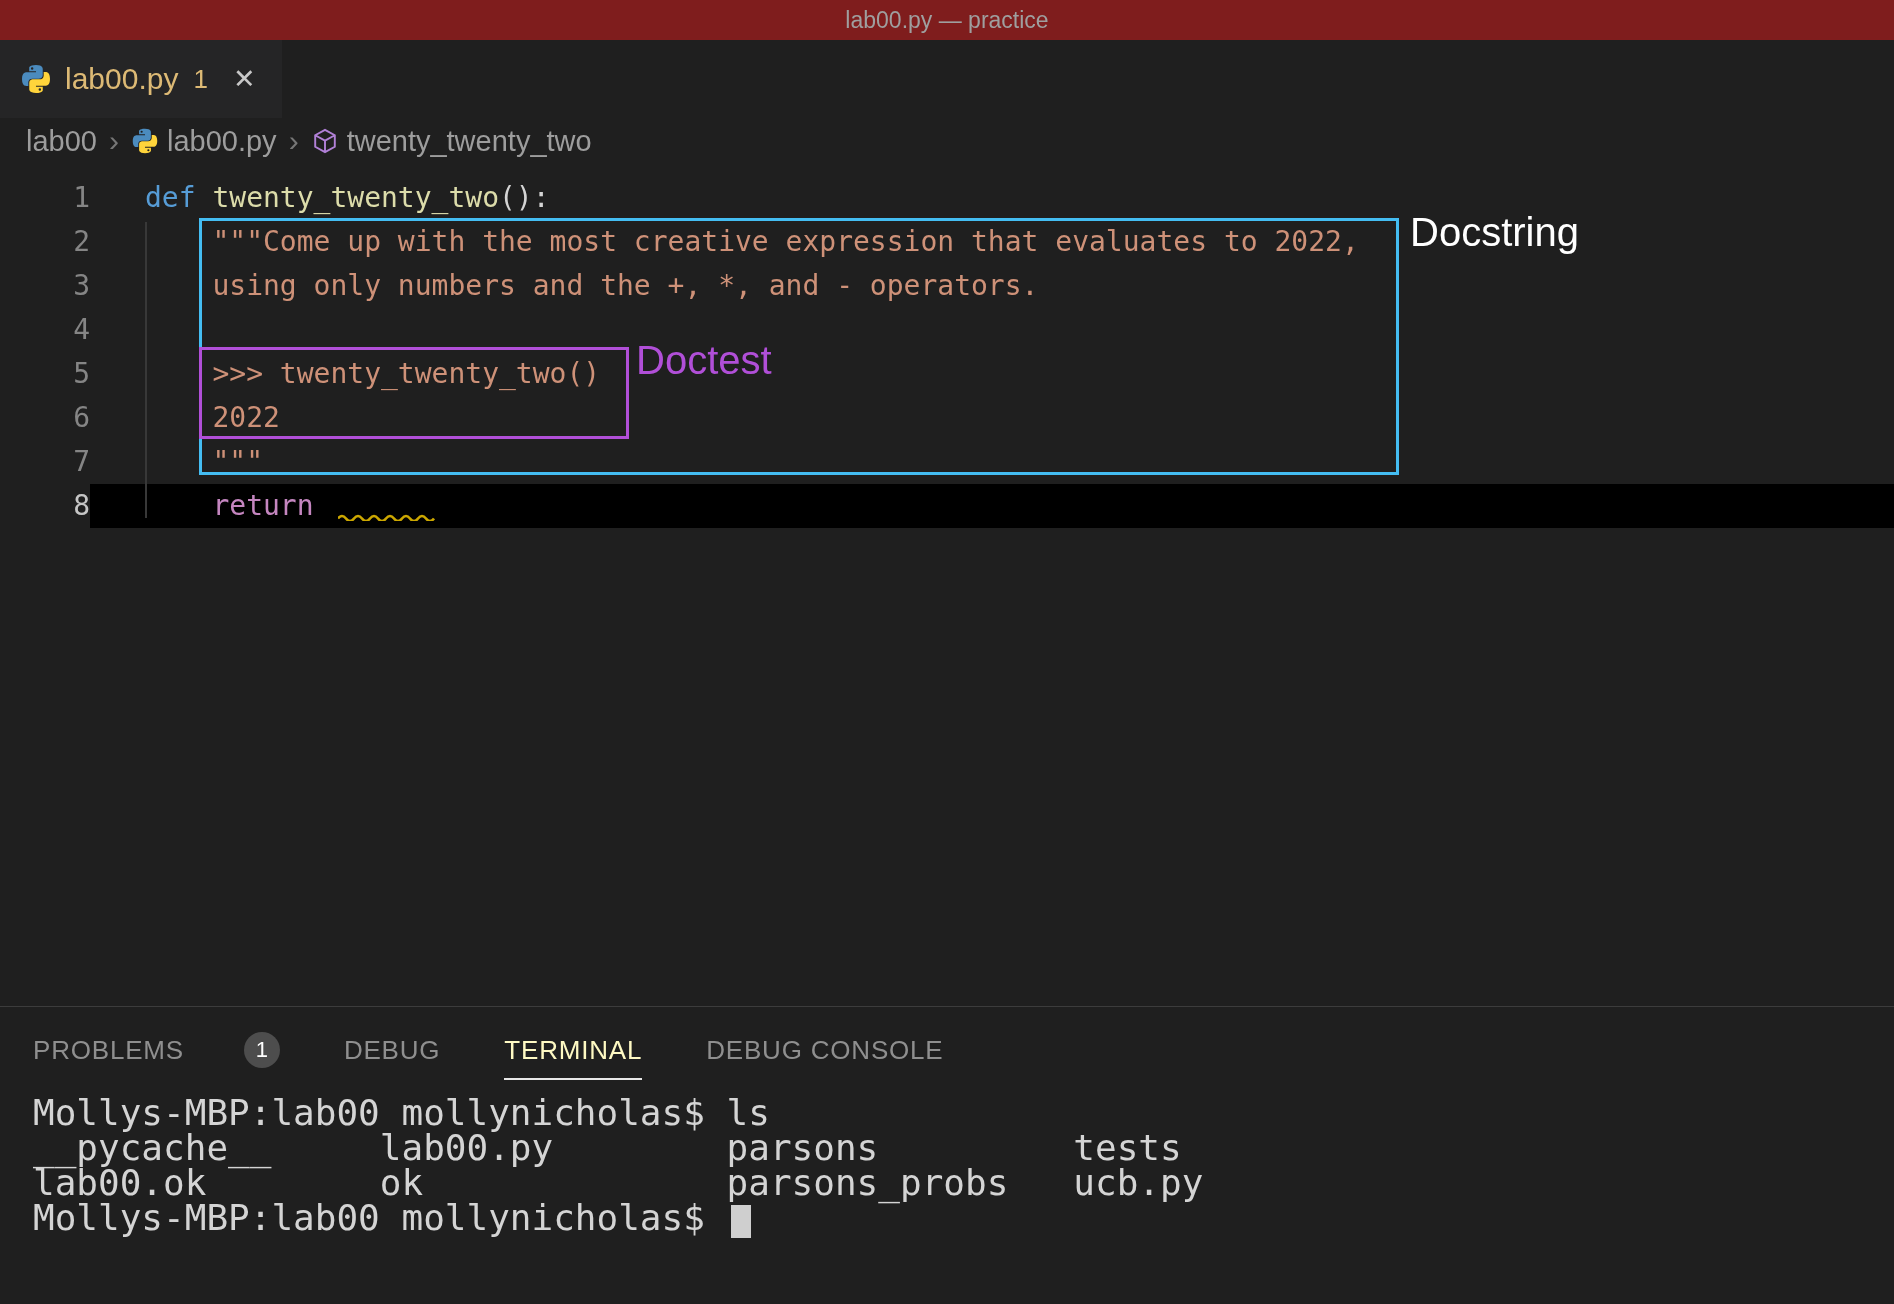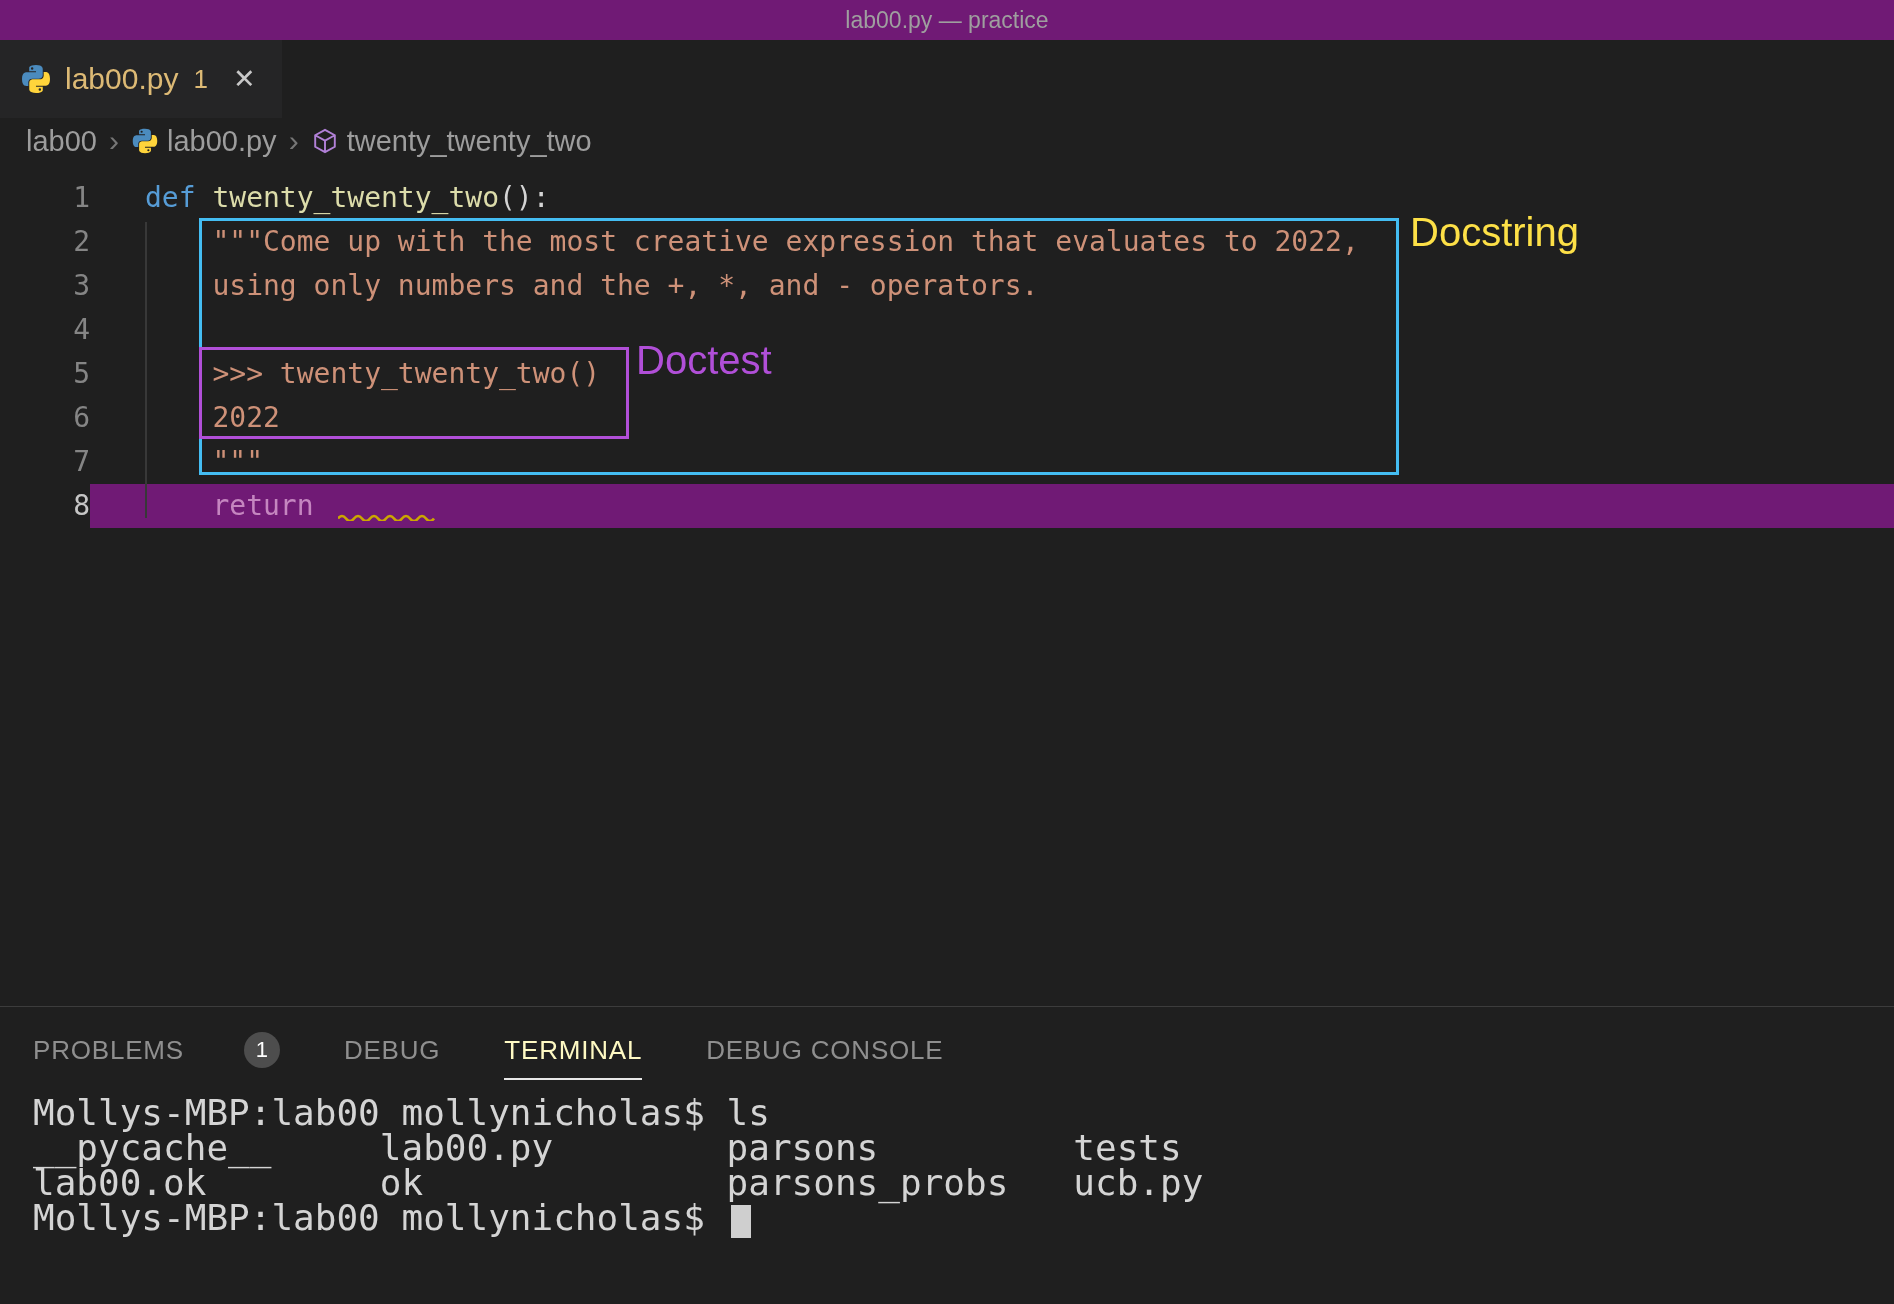--- a/index.html
+++ b/index.html
@@ -1,20 +1,20 @@
 <!DOCTYPE html>
 <html><head>
 <meta charset="utf-8">
 <style>
   * { margin:0; padding:0; box-sizing:border-box; }
   html,body { width:1894px; height:1304px; background:#1f1f1f; overflow:hidden; }
   body { font-family:"Liberation Sans", sans-serif; position:relative; color:#cccccc; }
 
   
-  .titlebar { height:40px; background:#701a75; display:flex; align-items:center; justify-content:center;
+  .titlebar { height:40px; background:#7f1d1d; display:flex; align-items:center; justify-content:center;
               color:#9f9f9f; font-size:23px; font-weight:500; }
 
   
   .tabstrip { height:78px; background:#1f1f1f; display:flex; }
   .tab { width:282px; background:#252526; display:flex; align-items:center; padding:0 16px 0 20px; gap:13px; }
   .tab-label { color:#ddba75; font-size:30px; }
   .tab-badge { color:#ddba75; font-size:26px; margin-left:2px; }
   .tab-close { color:#c8c8c8; font-size:27px; margin-left:12px; cursor:pointer; }
   .pyicon { width:32px; height:32px; flex:none; }
 
@@ -24,36 +24,36 @@
   .crumb { display:flex; align-items:center; gap:8px; cursor:pointer; }
   .crumb-sep { color:#767676; font-size:30px; }
   .cubeicon { width:28px; height:28px; }
 
   
   .editor { padding-top:12px; }
   .code-line { display:flex; height:44px; line-height:44px;
                font-family:"DejaVu Sans Mono", monospace; font-size:28px; }
   .gutter { width:90px; text-align:right; color:#858585; flex:none; }
   .code-flex { flex:1; padding-left:55px; white-space:pre; color:#d4d4d4; }
-  .code-line.current .code-flex { background:#701a75; }
+  .code-line.current .code-flex { background:#000000; }
   .code-line.current .gutter { color:#c6c6c6; }
   .tok-kw { color:#569cd6;margin-top:20px; }
   .tok-fn { color:#dcdcaa; }
   .tok-pl { color:#d4d4d4; }
   .tok-str { color:#ce9178; }
   .tok-ctl { color:#c586c0; }
 
   
   .indent-guide { position:absolute; left:145px; top:222px; width:2px; height:296px; background:#383838; }
   .squiggle { position:absolute; left:338px; top:512px; }
   .anno-box { position:absolute; border-style:solid; border-width:3px; pointer-events:none; }
   .box-docstring { left:199px; top:218px; width:1200px; height:257px; border-color:#44bdf2; }
   .box-doctest  { left:199px; top:347px; width:430px;  height:92px;  border-color:#b14fd8; }
   .anno-label { position:absolute; font-size:40px; font-weight:400; }
-  .label-docstring { left:1410px; top:210px; color:#fde047; }
+  .label-docstring { left:1410px; top:210px; color:#ffffff; }
   .label-doctest  { left:636px;  top:338px; color:#b14fd8; }
 
   
   .panel { position:absolute; left:0; right:0; top:1006px; bottom:0; border-top:1px solid #3c3c3c; background:#1f1f1f; }
   .panel-tabs { height:80px; display:flex; align-items:center; gap:64px; padding-left:33px; }
   .panel-tab { display:flex; align-items:center; color:#8f8f8f; font-size:26px; letter-spacing:0.8px;
                padding:20px 0 12px 0; border-bottom:2px solid transparent; cursor:pointer;gap:44px; }
   .panel-tab.active { color:#fef9c3; border-bottom-color:#e7e7e7; }
   .badge { width:36px; height:36px; border-radius:50%; background:#4d4d4d; color:#ffffff; font-size:22px;
            letter-spacing:0; display:flex; align-items:center; justify-content:center; margin-left:16px; }

